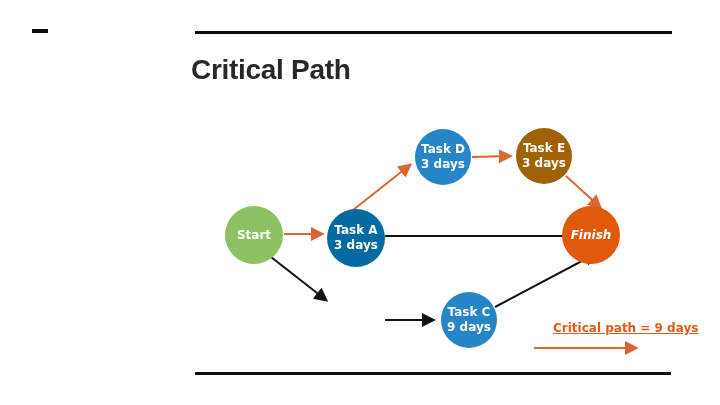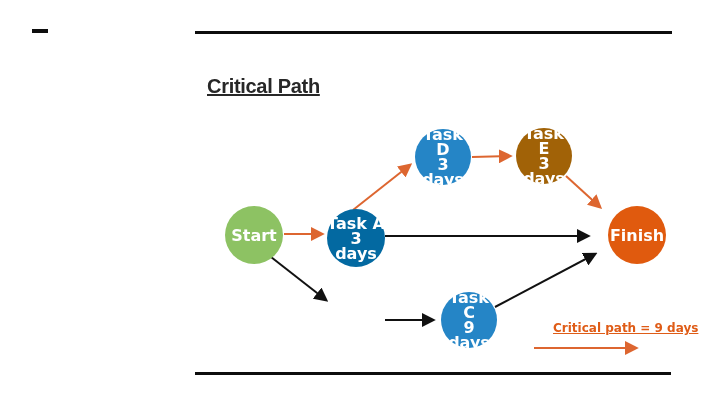--- a/index.html
+++ b/index.html
@@ -5,38 +5,37 @@
   html,body{margin:0;padding:0;background:#ffffff;}
   .slide{
     position:relative;width:720px;height:405px;background:#ffffff;overflow:hidden;
     font-family:"DejaVu Sans","Liberation Sans",sans-serif;
   }
   .corner-dash{position:absolute;left:32px;top:29px;width:16px;height:4px;background:#0e0e0e;}
   .rule{position:absolute;background:#0d0d0d;height:3px;}
   .rule.top{left:195px;top:31px;width:477px;}
   .rule.bottom{left:195px;top:372px;width:476px;}
   .title{
-    position:absolute;left:191px;top:54px;margin:16px;
-    font-size:20px;line-height:32px;font-weight:800;letter-spacing:-0.3px;color:#272727;
+    position:absolute;left:191px;top:54px;margin:0;
+    font-size:28px;line-height:32px;font-weight:800;letter-spacing:-0.3px;color:#272727;
     font-family:"Liberation Sans","DejaVu Sans",sans-serif;
-    text-decoration:underline;
   }
   .edges{position:absolute;left:0;top:0;width:720px;height:405px;}
   .node{
     position:absolute;border-radius:50%;color:#ffffff;
     display:flex;flex-direction:column;align-items:center;justify-content:center;
-    font-weight:700;font-size:16px;line-height:15px;text-align:center;
+    font-weight:700;font-size:12px;line-height:15px;text-align:center;
   }
   .n-start {left:225px;top:206px;width:58px;height:58px;background:#8dc263;}
   .n-task-a{left:327px;top:209px;width:58px;height:58px;background:#0369a1;}
   .n-task-b{left:328px;top:292px;width:56px;height:56px;background:#2585c6;}
   .n-task-c{left:441px;top:292px;width:56px;height:56px;background:#2585c6;}
   .n-task-d{left:415px;top:129px;width:56px;height:56px;background:#2585c6;}
   .n-task-e{left:516px;top:128px;width:56px;height:56px;background:#a16207;}
-  .n-finish{left:608px;top:206px;width:58px;height:58px;background:#e05a0e;}
+  .n-finish{left:562px;top:206px;width:58px;height:58px;background:#e05a0e;font-style:italic;}
   .legend-label{
     position:absolute;left:553px;top:321px;white-space:nowrap;
     font-size:12px;font-weight:700;color:#df5c17;text-decoration:underline;
   }
 </style>
 </head>
 <body>
 
 <div class="slide">
 

